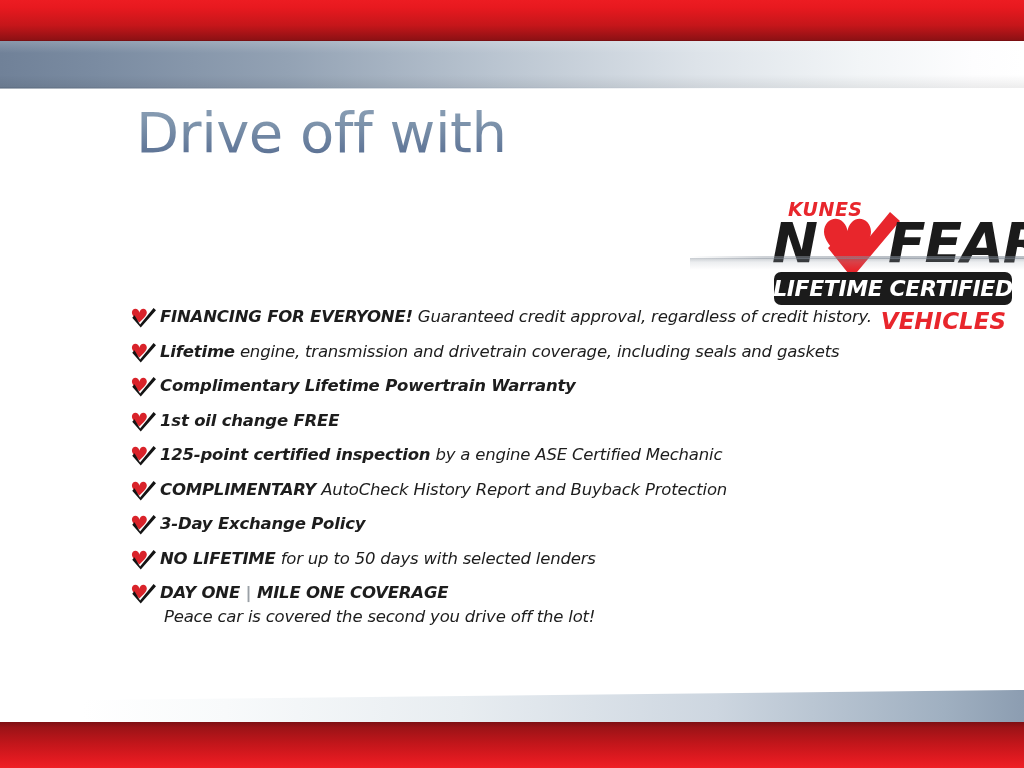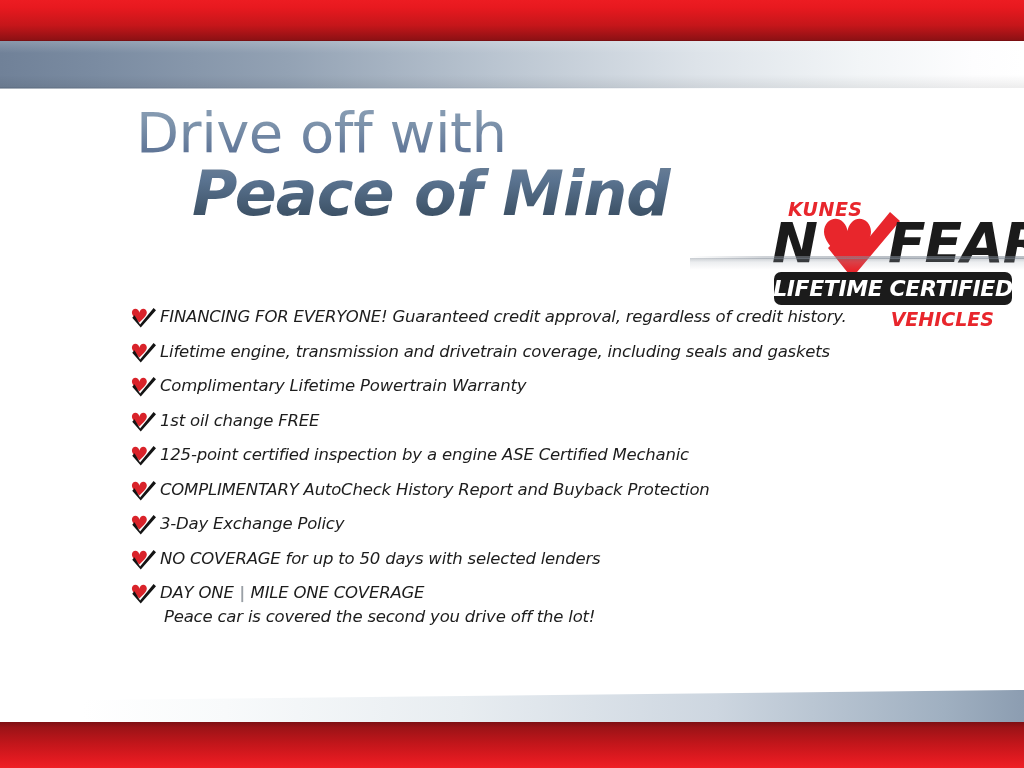--- a/index.html
+++ b/index.html
@@ -183,25 +183,25 @@
     font-family: "DejaVu Sans", sans-serif;
     font-weight: bold;
     font-style: italic;
     font-size: 22px;
     letter-spacing: -0.4px;
     color: #ffffff;
     white-space: nowrap;
   }
   .logo-vehicles {
     position: absolute;
-    right: 20px; top: 110px;
-    font-family: "DejaVu Sans", sans-serif;
-    font-weight: bold;
-    font-style: italic;
-    font-size: 19px;
+    right: 8px; top: 110px;
+    font-family: "DejaVu Sans", sans-serif;
+    font-weight: bold;
+    font-style: italic;
+    font-size: 23px;
     letter-spacing: 0px;
     color: #e8262c;
   }
 
   
   .bullets {
     position: absolute;
     left: 130px;
     top: 305px;
     width: 820px;
@@ -222,21 +222,21 @@
     flex: 1 1 auto;
     font-family: "DejaVu Sans", sans-serif;
     font-style: italic;
     font-size: 16.5px;
     line-height: 22px;
     color: #1d1d1d;
     letter-spacing: -0.2px;
     padding-top: 1px;
   }
   .bullet-text .lead {
-    font-weight: normal;
+    font-weight: bold;
   }
   .bullet-text .pipe {
     color: #9aa0a6;
     font-weight: bold;
   }
   .bullet-sub {
     display: block;
     font-weight: normal;
     font-style: italic;
     font-size: 16.5px;
@@ -252,21 +252,20 @@
 <div id="page">
 
   <div class="top-red"></div>
   <div class="top-gray"></div>
   <div class="top-gray-sheen"></div>
   <div class="top-gray-edge"></div>
 
   <div class="header">
     <div class="headline">
       <div class="headline-line1">Drive off with</div>
-      <div class="headline-line2">Peace of Mind</div>
     </div>
 
     <div class="logo">
       <div class="logo-kunes">KUNES</div>
       <div class="logo-nofear">
         <div class="logo-n">N</div>
         <div class="logo-heartcheck">
           <svg viewBox="0 0 84 66" width="84" height="66" xmlns="http://www.w3.org/2000/svg">
             <path d="M8 20 C8 8, 20 3, 27 10 C30 13, 31 16, 31.5 19 C32 16, 33 13, 36 10 C43 3, 55 8, 55 20 C55 30, 42 42, 31.5 52 C21 42, 8 30, 8 20 Z" fill="#e8262c"></path>
             <path d="M20 28 L33 50 L74 0 L84 9 L36 66 L12 36 Z" fill="#e8262c"></path>
@@ -333,21 +332,21 @@
             <path d="M2.2 6.2 C2.2 2.2, 6.6 0.6, 9.1 3.2 C10.2 4.3, 10.6 5.4, 10.8 6.5 C11.0 5.4, 11.4 4.3, 12.5 3.2 C15.0 0.6, 19.4 2.2, 19.4 6.2 C19.4 9.8, 14.6 14.2, 10.8 17.8 C7.0 14.2, 2.2 9.8, 2.2 6.2 Z" fill="#d9232a"></path>
             <path d="M5.2 9.4 L11.6 20.0 L27.2 1.0 L30 3.6 L12.4 23.6 L2.6 12.2 Z" fill="#141414"></path>
           </svg></span>
         <div class="bullet-text"><span class="lead">3-Day Exchange Policy</span></div>
       </div>
       <div class="bullet-row">
         <span class="bullet-icon"><svg viewBox="0 0 30 24" width="26" height="21" xmlns="http://www.w3.org/2000/svg">
             <path d="M2.2 6.2 C2.2 2.2, 6.6 0.6, 9.1 3.2 C10.2 4.3, 10.6 5.4, 10.8 6.5 C11.0 5.4, 11.4 4.3, 12.5 3.2 C15.0 0.6, 19.4 2.2, 19.4 6.2 C19.4 9.8, 14.6 14.2, 10.8 17.8 C7.0 14.2, 2.2 9.8, 2.2 6.2 Z" fill="#d9232a"></path>
             <path d="M5.2 9.4 L11.6 20.0 L27.2 1.0 L30 3.6 L12.4 23.6 L2.6 12.2 Z" fill="#141414"></path>
           </svg></span>
-        <div class="bullet-text"><span class="lead">NO COVERAGE</span><span> for up to 50 days with selected lenders</span></div>
+        <div class="bullet-text"><span class="lead">NO LIFETIME</span><span> for up to 50 days with selected lenders</span></div>
       </div>
       <div class="bullet-row">
         <span class="bullet-icon"><svg viewBox="0 0 30 24" width="26" height="21" xmlns="http://www.w3.org/2000/svg">
             <path d="M2.2 6.2 C2.2 2.2, 6.6 0.6, 9.1 3.2 C10.2 4.3, 10.6 5.4, 10.8 6.5 C11.0 5.4, 11.4 4.3, 12.5 3.2 C15.0 0.6, 19.4 2.2, 19.4 6.2 C19.4 9.8, 14.6 14.2, 10.8 17.8 C7.0 14.2, 2.2 9.8, 2.2 6.2 Z" fill="#d9232a"></path>
             <path d="M5.2 9.4 L11.6 20.0 L27.2 1.0 L30 3.6 L12.4 23.6 L2.6 12.2 Z" fill="#141414"></path>
           </svg></span>
         <div class="bullet-text"><span class="lead">DAY ONE</span><span class="pipe"> | </span><span class="lead">MILE ONE COVERAGE</span><span class="bullet-sub">Peace car is covered the second you drive off the lot!</span></div>
       </div>
     </div>
 

